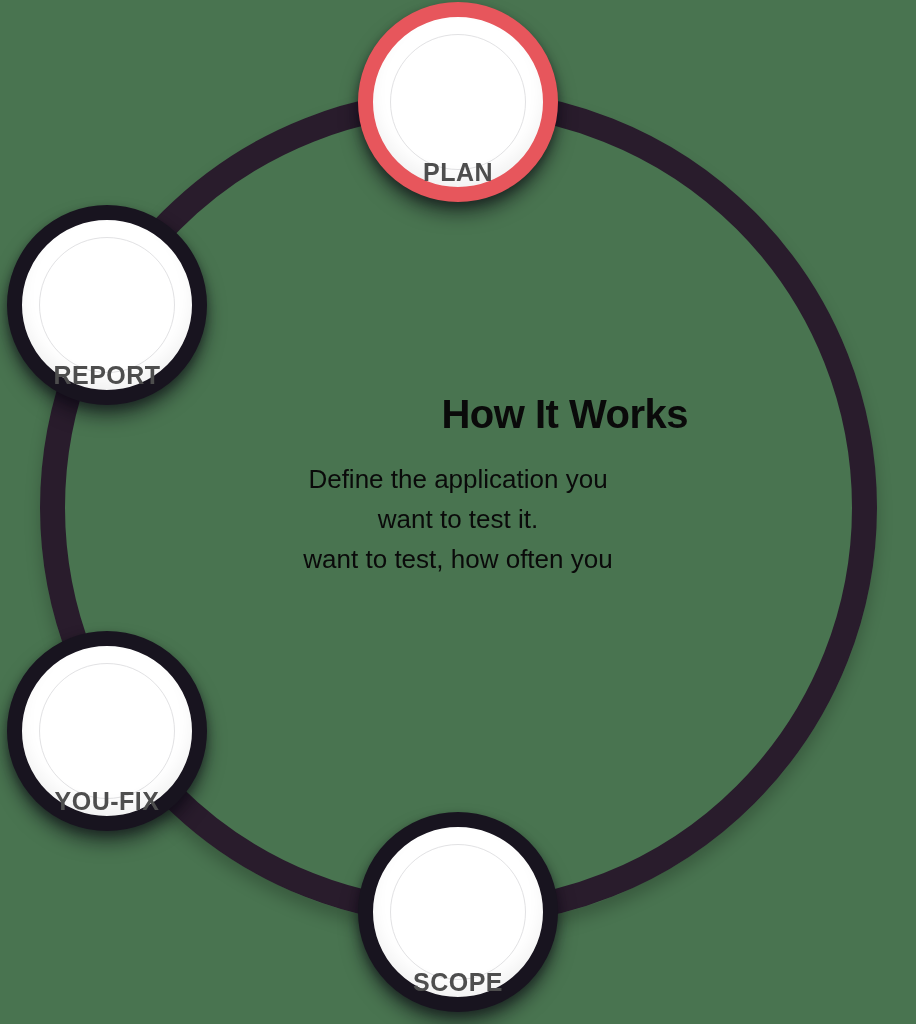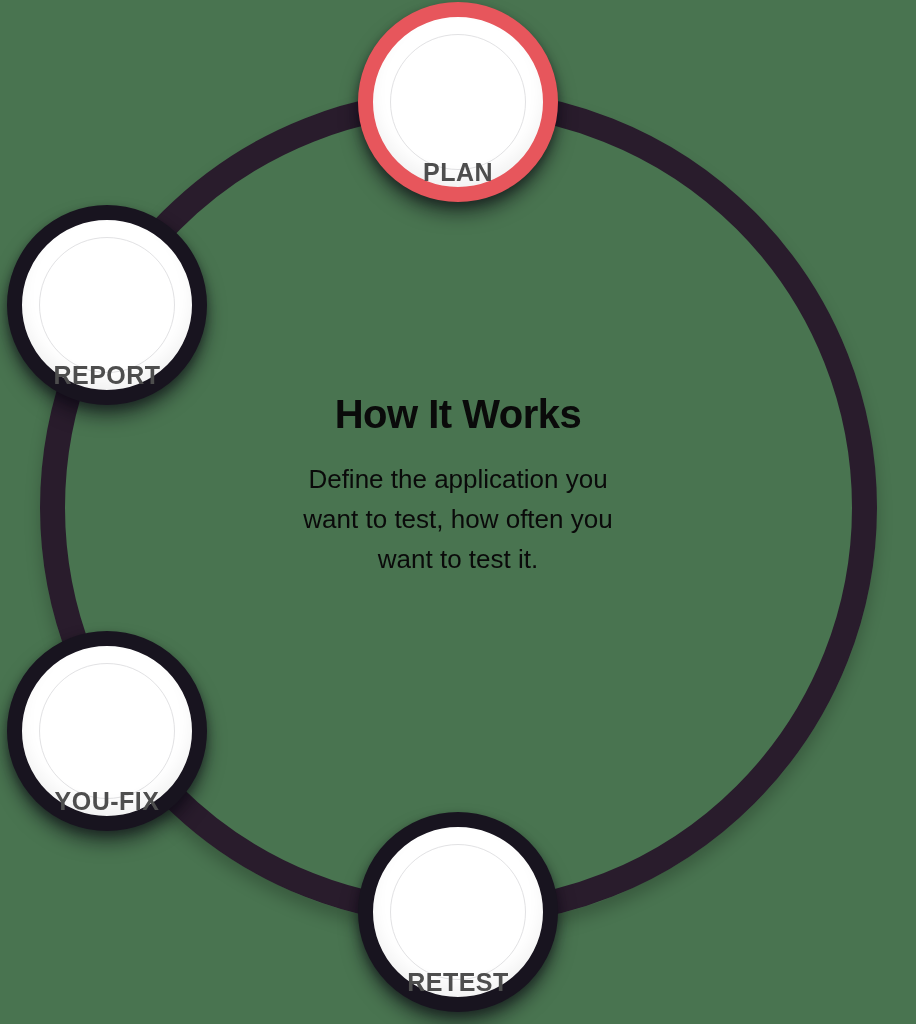--- a/index.html
+++ b/index.html
@@ -79,20 +79,21 @@
     transform: translateX(-50%);
     width: 460px;
     text-align: center;
     color: var(--center-text, #0A0A0A);
   }
   .center-title {
     font-size: 40px;
     font-weight: bold;
     letter-spacing: -0.5px;
     margin-bottom: 22px;
+    text-align: right;
   }
   .center-desc {
     font-size: 26px;
     line-height: 40px;
     text-align: center;
   }
 </style>
 </head>
 <body>
 
@@ -100,33 +101,33 @@
 
   <div class="cycle-ring"></div>
 
   <div class="node node-plan node--active">
     <span class="node-label">PLAN</span>
   </div>
 
 
 
   <div class="node node-report">
-    <span class="node-label">RETEST</span>
+    <span class="node-label">SCOPE</span>
   </div>
 
   <div class="node node-you-fix">
     <span class="node-label">YOU-FIX</span>
   </div>
 
   <div class="node node-retest">
     <span class="node-label">REPORT</span>
   </div>
 
   <div class="center-text">
     <div class="center-title">How It Works</div>
     <div class="center-desc">
       <div>Define the application you</div>
+      <div>want to test it.</div>
       <div>want to test, how often you</div>
-      <div>want to test it.</div>
     </div>
   </div>
 
 </div>
 
 </body></html>

